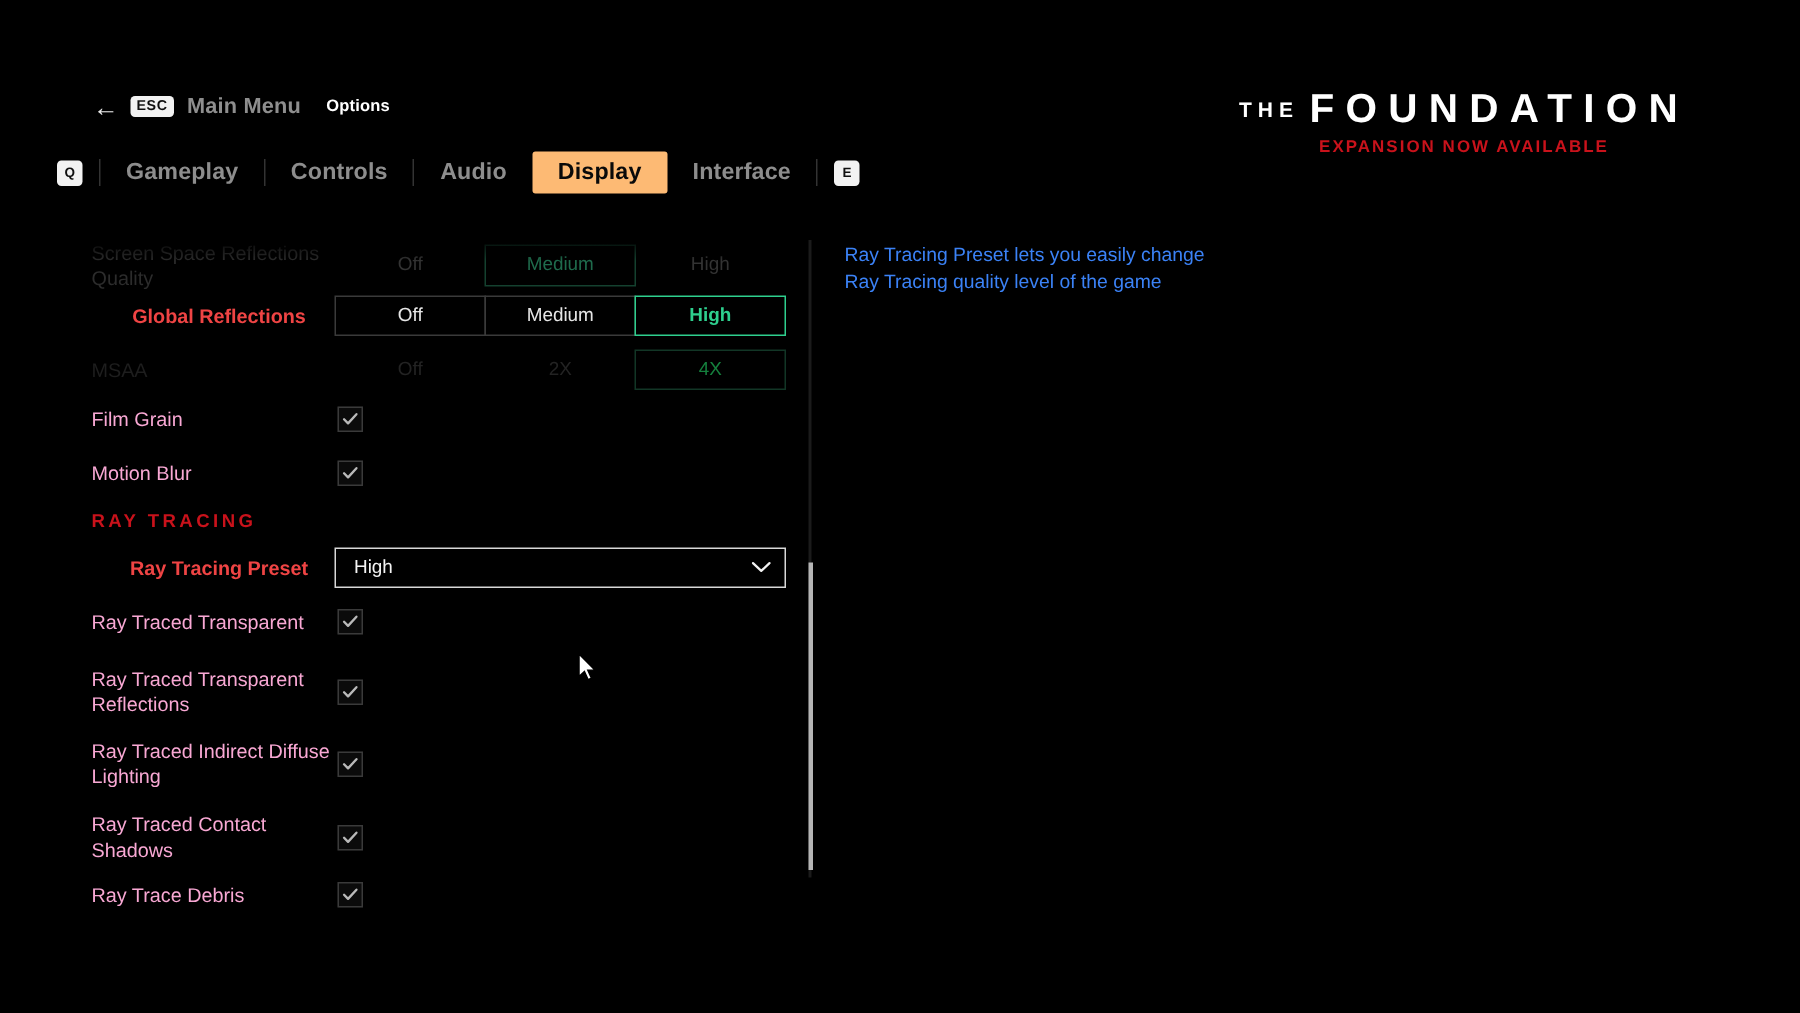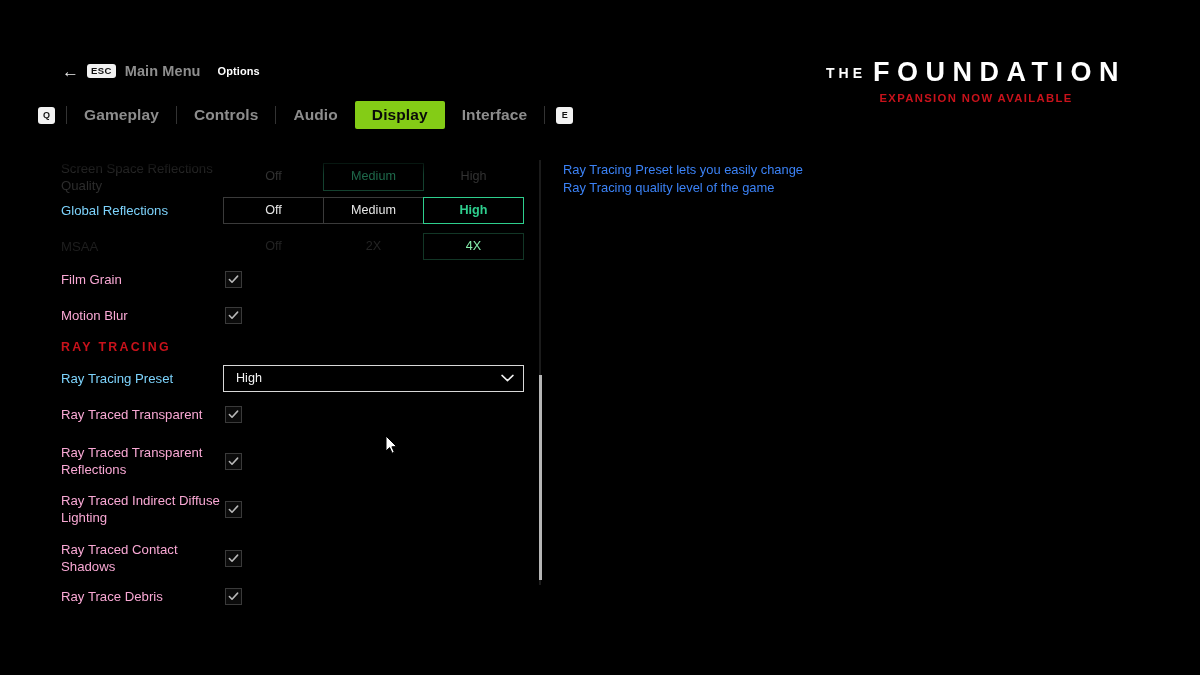--- a/index.html
+++ b/index.html
@@ -39,21 +39,21 @@
     background:#f2f2f2; color:#101010;
     font-size:9px; font-weight:bold;
     border-radius:3px; width:17px; height:17px; line-height:1;
   }
   .tab-sep { width:1px; height:18px; background:#333; margin:0 0px; }
   .tab {
     color:#8d8d8d; font-size:15.5px; font-weight:bold;
     padding:5px 17px; line-height:1.1; letter-spacing:.1px;
     white-space:nowrap;
   }
-  .tab.active { background:#84cc16; color:#0a0a0a; border-radius:2px; }
+  .tab.active { background:#fdba74; color:#0a0a0a; border-radius:2px; }
   .tab-gap { width:11px; }
 
   
   #logo { position:absolute; right:74px; top:57px; text-align:center; }
   #logo-main {
     color:#ffffff; font-size:27px; font-weight:bold;
     letter-spacing:7.5px; line-height:1.15; white-space:nowrap;
   }
   #logo-the { font-size:14px; letter-spacing:4px; vertical-align:3px; margin-right:7px; }
   #logo-sub {
@@ -67,39 +67,39 @@
     width:545px; height:462px; overflow:hidden;
   }
   .row {
     position:absolute; left:0; width:545px;
     display:flex; align-items:center;
   }
   .row .label {
     position:absolute; left:61px; width:170px;
     font-size:13.2px; line-height:17px; color:#f9a8d4;
   }
-  .row.focus .label { color:#7dd3fc; font-weight:normal; }
+  .row.focus .label { color:#ef4444; font-weight:bold;text-align:center; }
   .row.dim .label { color:#2c2c2c; }
   .row.dim2 .label { color:#1e1e1e; }
 
   
   .seg { position:absolute; left:223px; display:flex; width:301px; }
   .seg .opt {
     flex:1; text-align:center; font-size:12.6px;
     padding:6px 0 7px 0; line-height:1;
     border:1px solid transparent; color:#6e6e6e;
     margin-left:-1px; background:transparent;
   }
   .seg .opt:first-child { margin-left:0; }
   .row.focus .seg .opt { border-color:#3a3a3a; color:#e6e6e6; }
   .row.focus .seg .opt.sel { border-color:#2ecf8e; color:#2ecf8e; font-weight:bold; position:relative; z-index:2; }
   .row.dim .seg .opt { color:#333333; border-color:transparent; }
   .row.dim .seg .opt.sel { border-color:#14412f; color:#1f6b4c; }
   .row.dim2 .seg .opt { color:#232323; }
-  .row.dim2 .seg .opt.sel { border-color:#123626; color:#86efac; }
+  .row.dim2 .seg .opt.sel { border-color:#123626; color:#15803d; }
 
   
   .cbox {
     position:absolute; left:225px;
     width:17px; height:17px;
     border:1px solid #3a3a3a; background:#0b0b0b;
     display:flex; align-items:center; justify-content:center;
   }
   .cbox svg { width:11px; height:11px; display:block; }
   .cbox svg path { stroke:#b9b9b9; }

